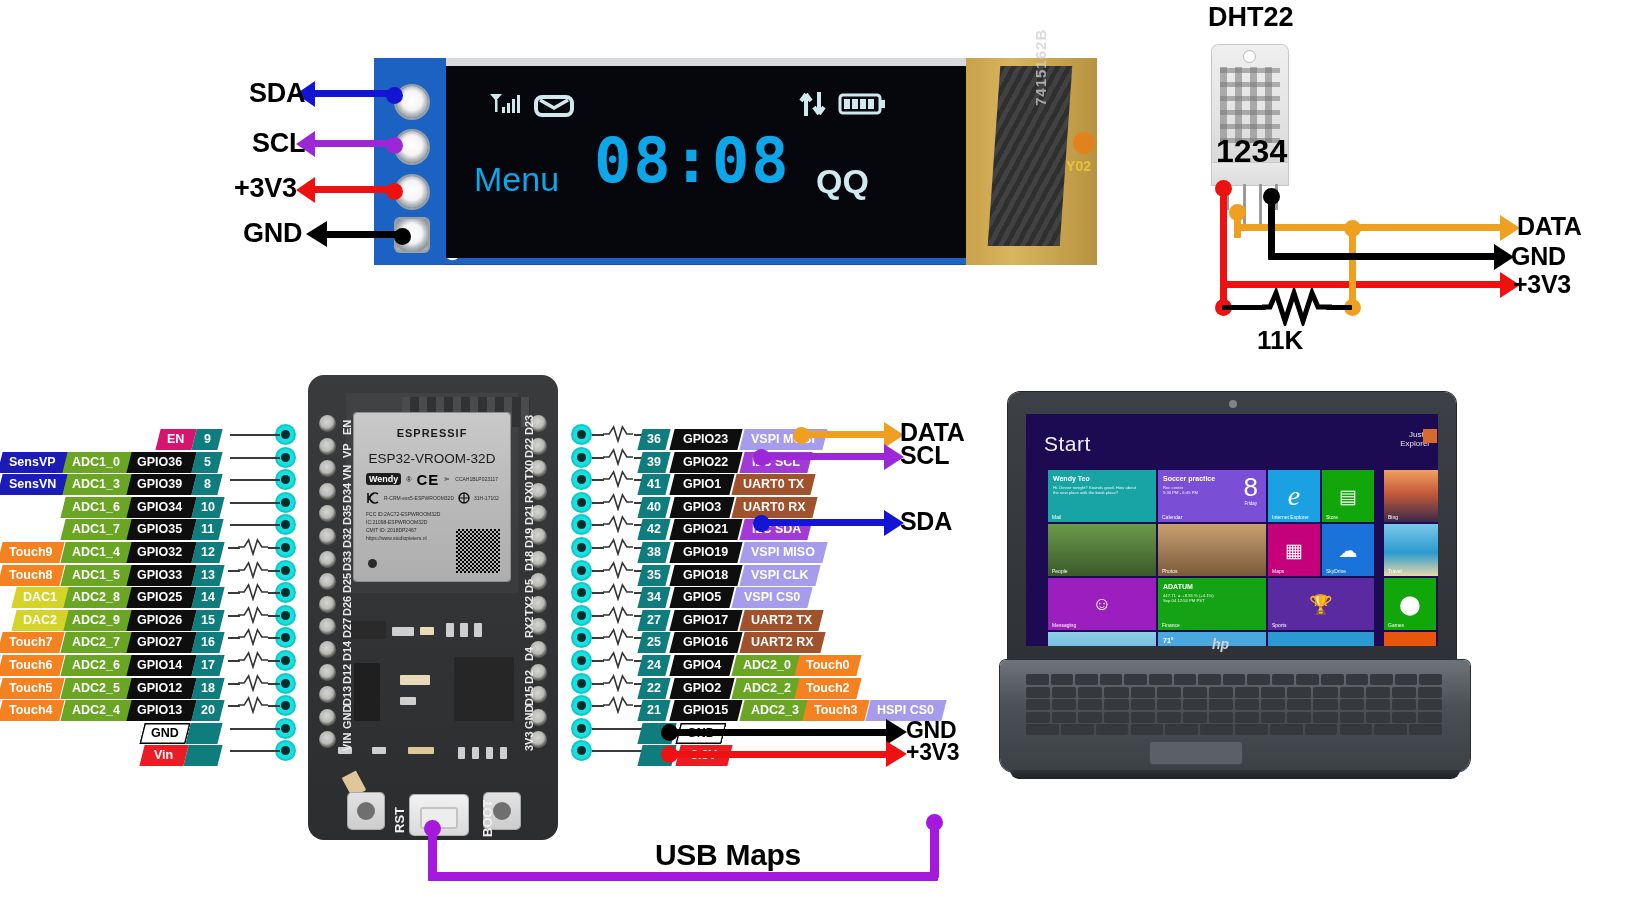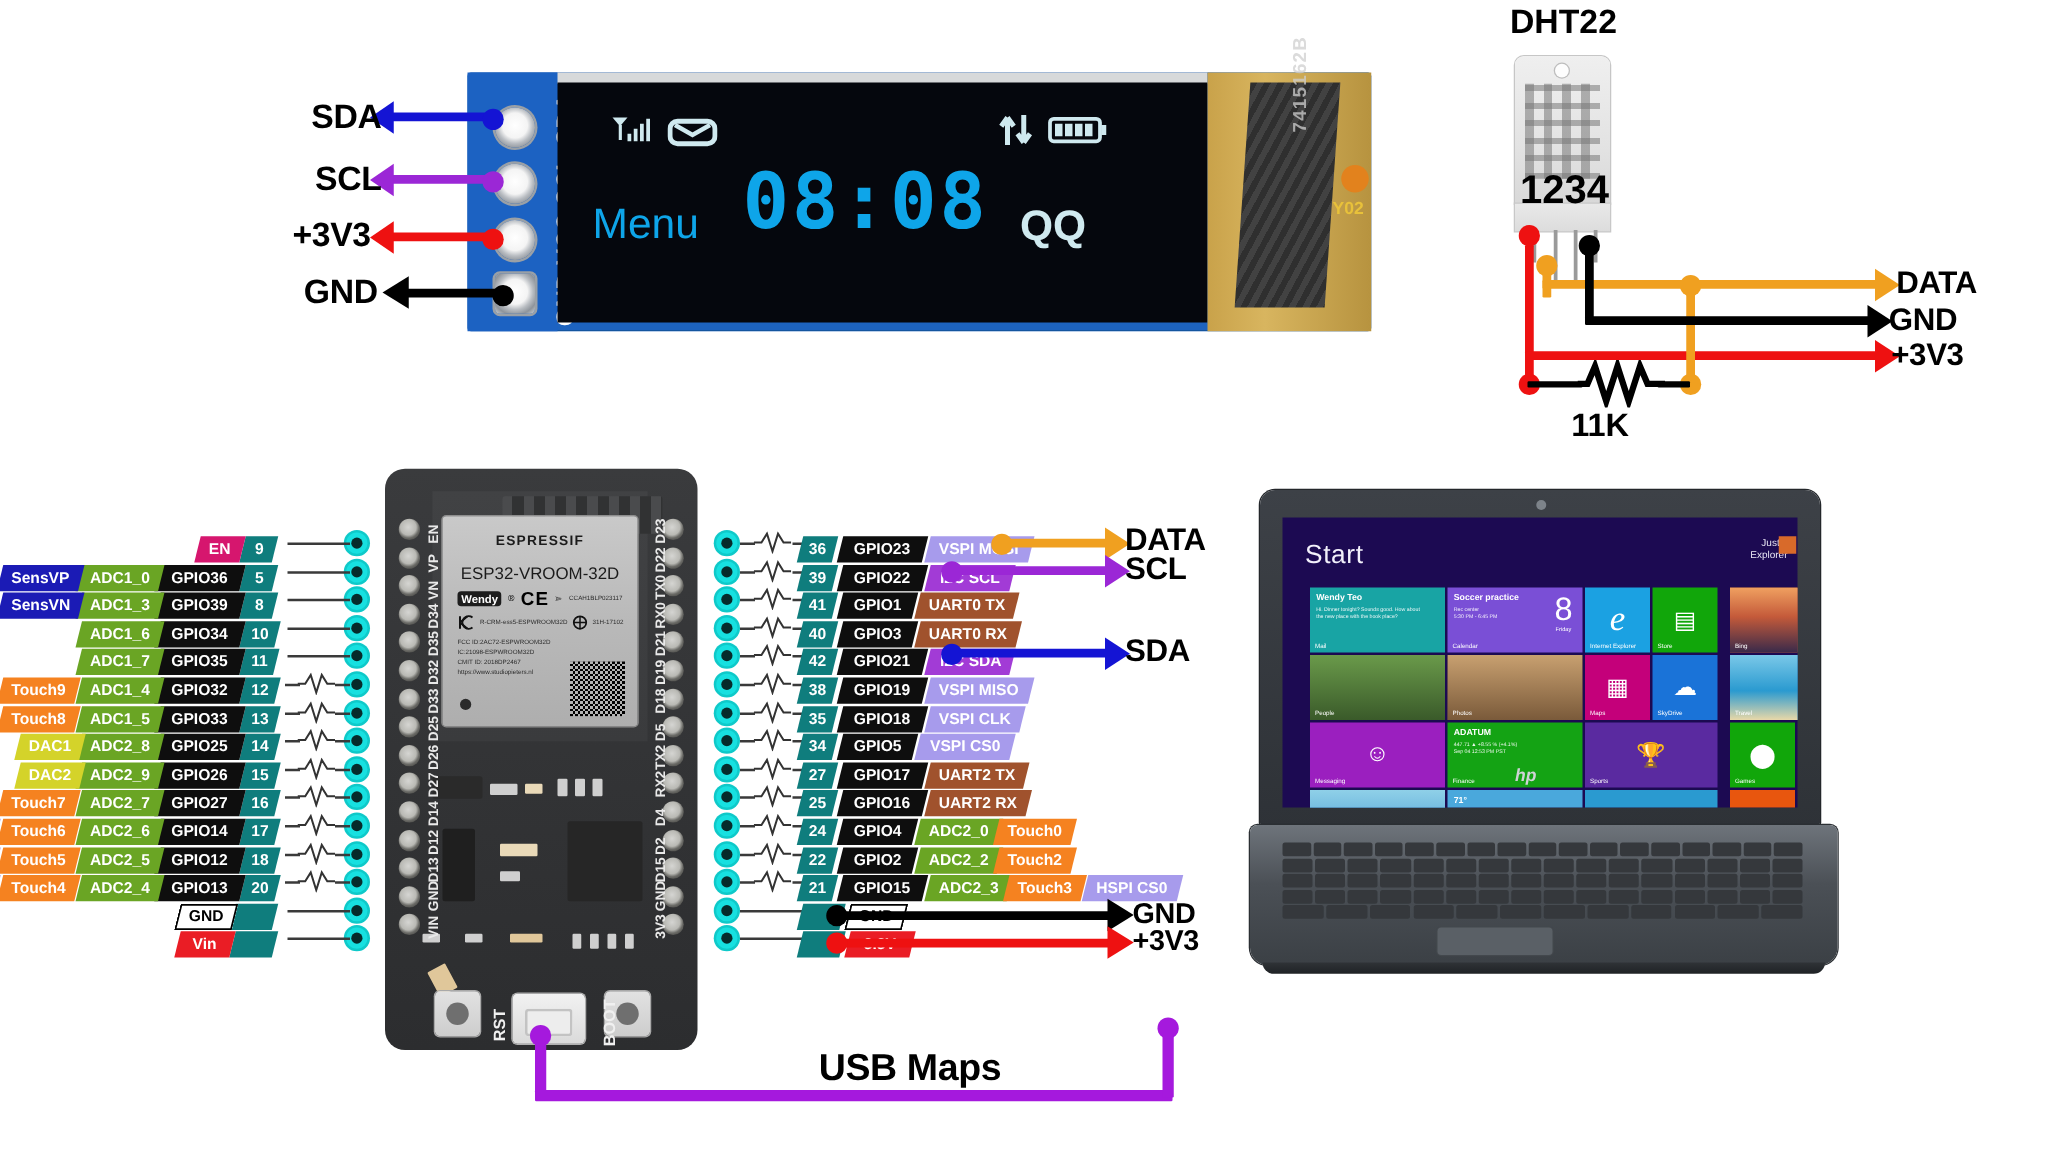--- a/index.html
+++ b/index.html
@@ -212,21 +212,21 @@
     position:absolute; left: 0px; top: 268px; width: 470px; height: 112px;
     background: linear-gradient(180deg,#6e747b 0%, #4b5056 42%, #3b4045 100%);
     border-radius: 6px 6px 14px 14px;
     box-shadow: 0 0 0 1px #2b2f33;
   }
   #keys { position:absolute; left: 26px; top: 14px; width: 418px; height: 62px; }
   .krow { position:absolute; left:0; width:100%; height:11px; }
   .key { position:absolute; height: 11px; background:#35383c; border-radius: 2px; }
   #touchpad { position:absolute; left: 150px; top: 82px; width: 92px; height: 22px;
               background:#5a6066; border-radius: 3px; box-shadow: 0 0 0 1px #43484d; }
-  #hp-logo { position:absolute; left: 212px; top: 220px; color:#cfd3d6; font-size:14px;
+  #hp-logo { position:absolute; left: 212px; top: 244px; color:#cfd3d6; font-size:14px;
              font-style:italic; font-weight:bold; }
   #lap-foot { position:absolute; left: 10px; top: 378px; width: 450px; height: 9px;
               background: linear-gradient(180deg,#2f3337,#1f2225); border-radius: 0 0 10px 10px; }
 </style>
 </head>
 <body>
 
 <div id="page">
 
   <div class="abs" id="oled-module">

